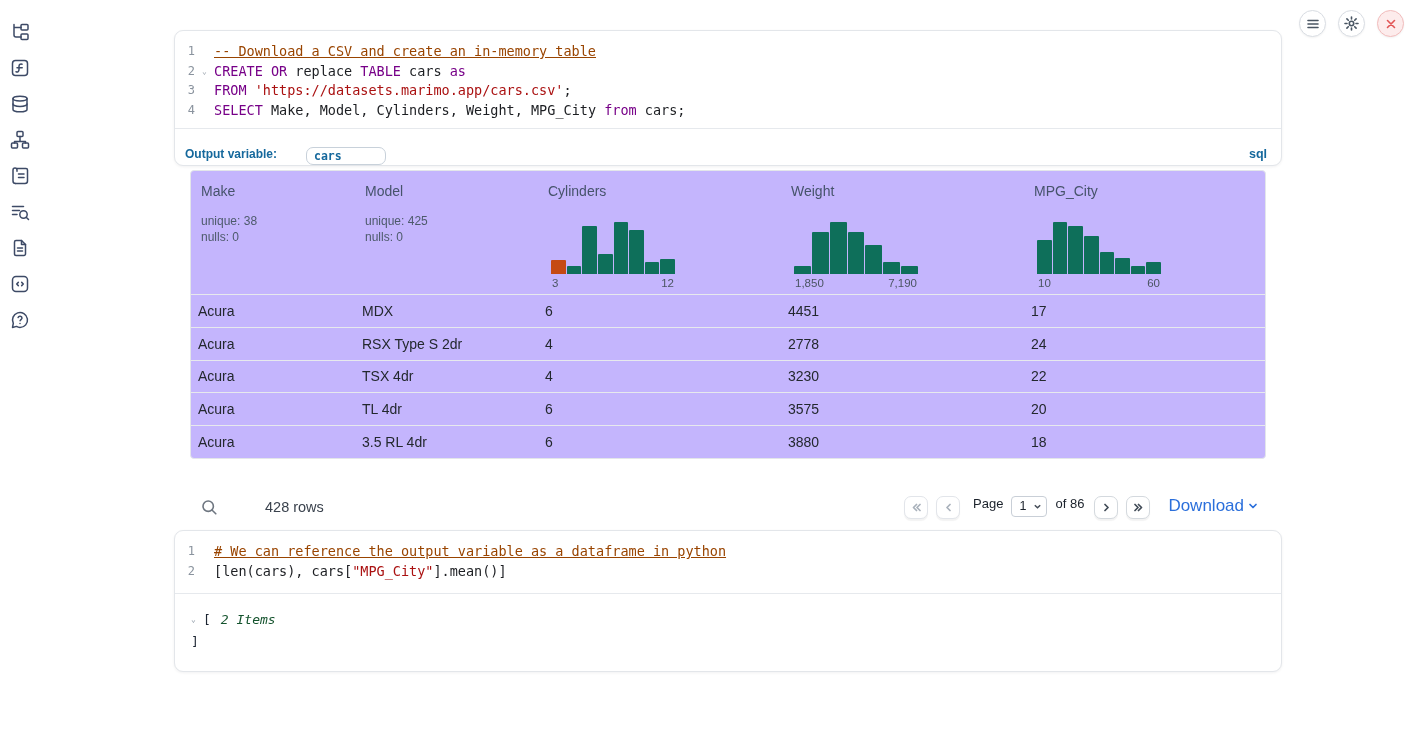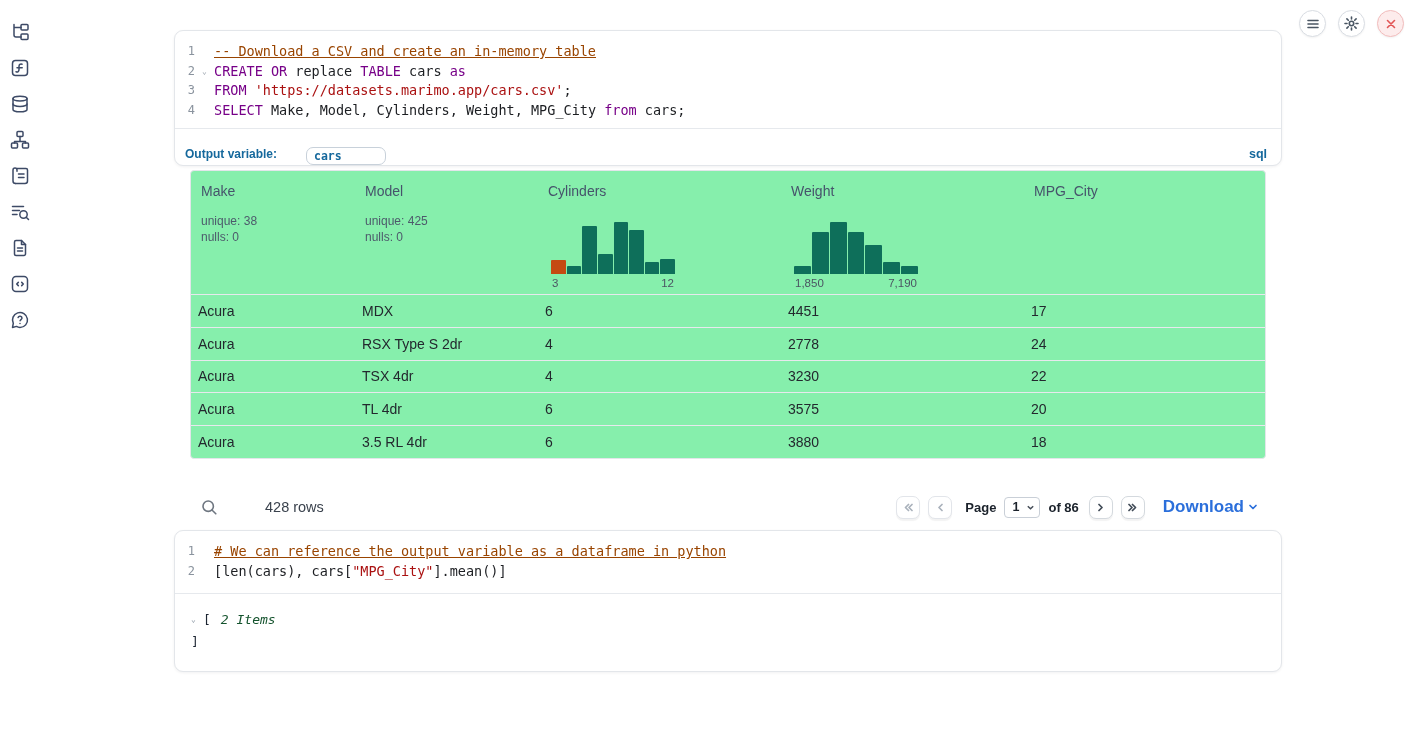--- a/index.html
+++ b/index.html
@@ -33,37 +33,37 @@
   .code-text { color:#1c1e22; }
   .tok-cm { color:#994400;text-decoration:underline; }
   .tok-kw { color:#770088; }
   .tok-str { color:#aa1111; }
   .outvar { border-top:1px solid #e6e9ed; height:27px; display:flex; align-items:flex-start; padding:18px 10px;gap:20px; }
   .outvar-label { color:#15689c; font-weight:bold; font-size:12px; }
   .outvar-input { margin-left:9px; width:80px; height:18px; border:1px solid #c8d1da; border-radius:7px; background:#fff;
     font-family:"DejaVu Sans Mono", monospace; font-weight:bold; font-size:11.5px; color:#15689c; padding:0 0 0 7px; outline:none; }
   .lang-badge { margin-left:auto; color:#15689c; font-weight:bold; font-size:12.5px; padding-right:4px; }
   
-  .table-panel { position:absolute; top:170px; left:16px; width:1076px; border:1px solid #e3e6ea; border-radius:4px; background:#86efac; }
+  .table-panel { position:absolute; top:170px; left:16px; width:1076px; border:1px solid #e3e6ea; border-radius:4px; background:#c4b5fd; }
   .thead { display:grid; grid-template-columns:164px 183px 243px 243px 1fr; height:123px; }
   .th { display:flex; flex-direction:column; padding:12px 0 0 10px; cursor:pointer; }
   .th-label { font-size:14px; color:#46536b; }
   .th-stats { margin-top:14px; font-size:12px; color:#4d5a6b; line-height:16px; }
   .hist { margin-top:auto; width:124px; margin-left:3px; }
   .bars { display:flex; align-items:flex-end; gap:1px; height:52px; }
   .bar { flex:1; border-radius:1px 1px 0 0; }
   .hist-labels { display:flex; justify-content:space-between; font-size:11.5px; color:#4b5563; padding:3px 1px 0 1px; height:20px; }
   .tr { display:grid; grid-template-columns:164px 183px 243px 243px 1fr; height:32.8px; border-top:1px solid #e7e9ed; align-items:center; }
   .td { padding-left:7px; font-size:14px; color:#23282e; white-space:nowrap; overflow:hidden; }
   
   .table-footer { position:absolute; top:488px; left:16px; width:1076px; height:38px; display:flex; align-items:center;gap:36px; }
   .search-btn { margin-left:8px; width:22px; height:22px; display:flex; align-items:center; justify-content:center; cursor:pointer; }
   .search-btn svg { stroke:#6e7680; fill:none; stroke-width:1.6; stroke-linecap:round; }
   .rowcount { margin-left:9px; font-size:14.5px; color:#3a424d; }
-  .pg-group { margin-left:auto; margin-right:8px; display:flex; align-items:center;font-weight:bold; }
+  .pg-group { margin-left:auto; margin-right:8px; display:flex; align-items:flex-start; }
   .pg-btn { width:24px; height:23px; border:1px solid #e2e5ea; border-radius:7px; background:#fff; display:flex;
     align-items:center; justify-content:center; box-shadow:0 1.5px 1px rgba(0,0,0,.05); cursor:pointer; }
   .pg-btn + .pg-btn { margin-left:8px; }
   .pg-btn svg { fill:none; stroke-width:1.7; stroke-linecap:round; stroke-linejoin:round; }
   .pg-btn.dim svg { stroke:#a9b1bb; }
   .pg-btn.on  { border-color:#d4d9de; }
   .pg-btn.on svg { stroke:#414b57; }
   .page-label { margin-left:13px; font-size:13px; color:#1b222b; }
   .page-select { margin-left:8px; width:36px; height:21px; border:1px solid #c9cfd7; border-radius:4px; background:#fff;
     display:flex; align-items:center; padding:0 4px 0 7px; font-size:12.5px; color:#1b222b; cursor:pointer; }
@@ -215,20 +215,36 @@
               <div class="bar" style="height: 8px; background: rgb(14, 111, 90);"></div>
             </div>
             <div class="hist-labels">
               <span>1,850</span>
               <span>7,190</span>
             </div>
           </div>
         </div>
         <div class="th">
           <div class="th-label">MPG_City</div>
+          <div class="hist">
+            <div class="bars">
+              <div class="bar" style="height: 34px; background: rgb(14, 111, 90);"></div>
+              <div class="bar" style="height: 52px; background: rgb(14, 111, 90);"></div>
+              <div class="bar" style="height: 48px; background: rgb(14, 111, 90);"></div>
+              <div class="bar" style="height: 38px; background: rgb(14, 111, 90);"></div>
+              <div class="bar" style="height: 22px; background: rgb(14, 111, 90);"></div>
+              <div class="bar" style="height: 16px; background: rgb(14, 111, 90);"></div>
+              <div class="bar" style="height: 8px; background: rgb(14, 111, 90);"></div>
+              <div class="bar" style="height: 12px; background: rgb(14, 111, 90);"></div>
+            </div>
+            <div class="hist-labels">
+              <span>10</span>
+              <span>60</span>
+            </div>
+          </div>
         </div>
       </div>
     <div>
         <div class="tr">
           <div class="td">Acura</div>
           <div class="td">MDX</div>
           <div class="td">6</div>
           <div class="td">4451</div>
           <div class="td">17</div>
         </div>

